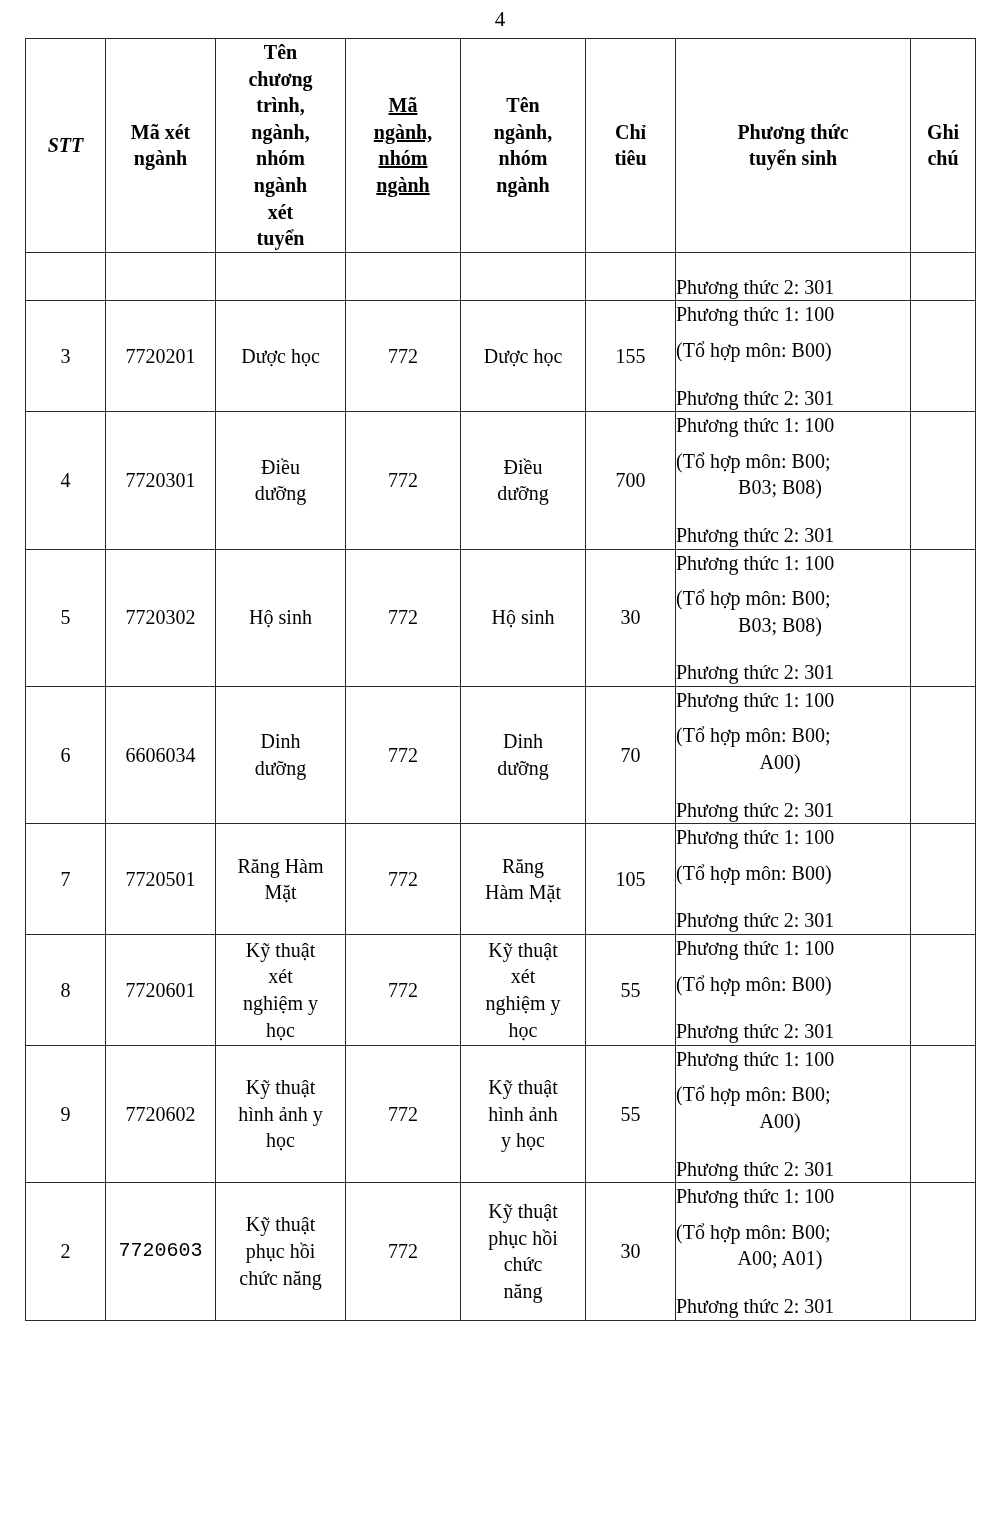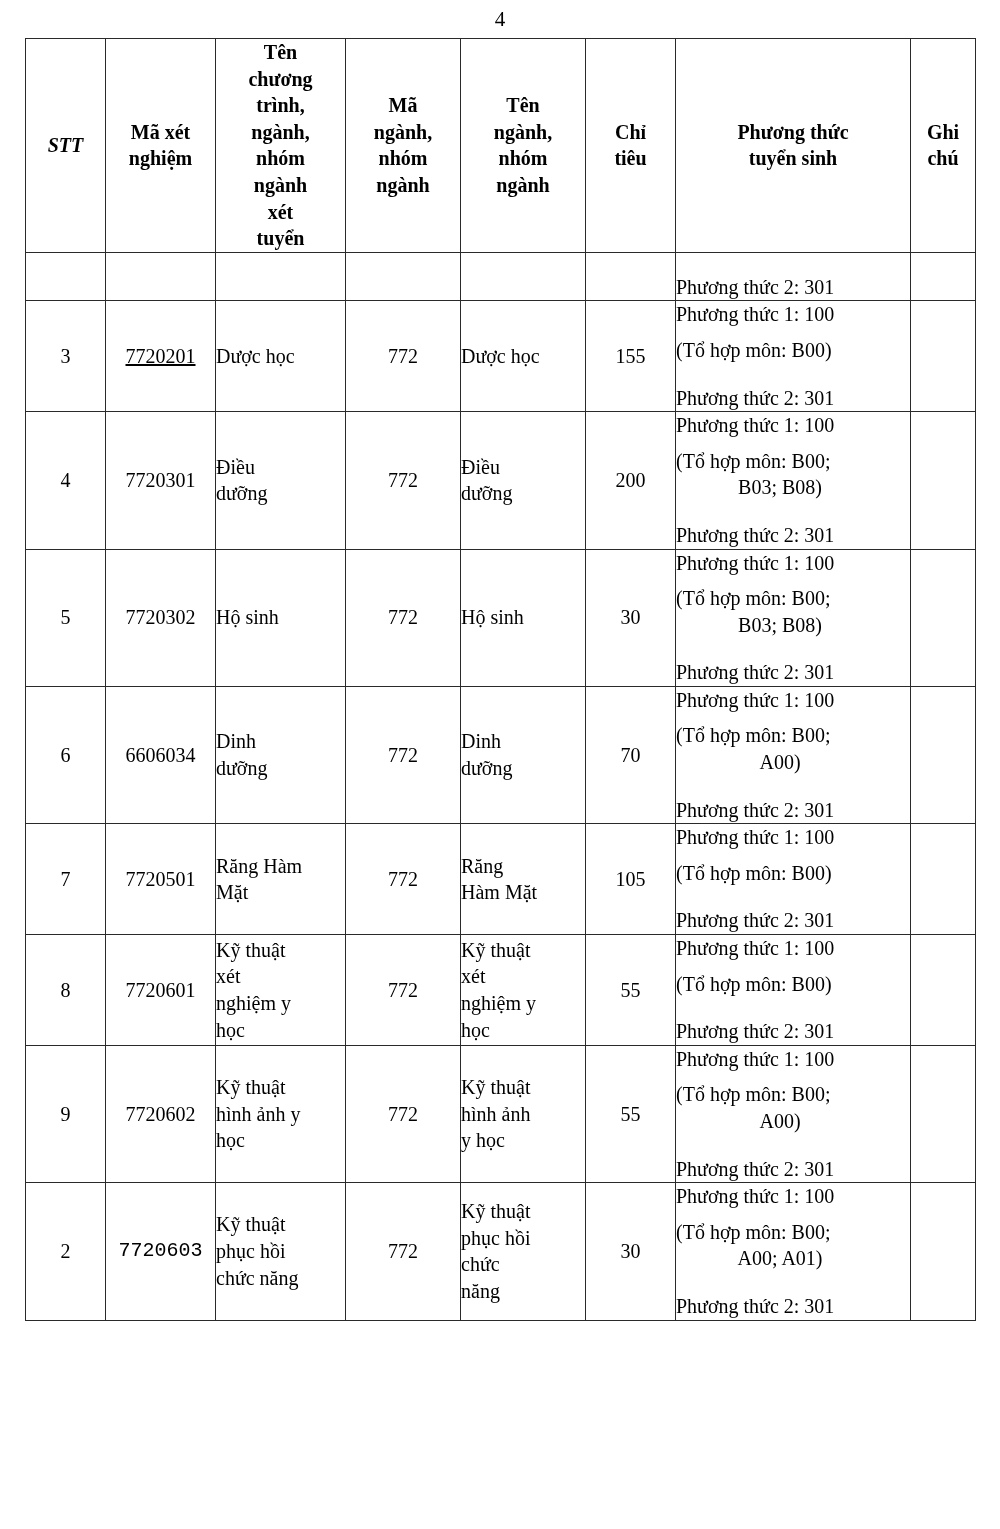--- a/index.html
+++ b/index.html
@@ -59,21 +59,21 @@
     text-align: center;
     padding: 6px 4px 8px 4px;
     font-size: 21px;
     line-height: 1.34;
   }
   td.cell-center {
     text-align: center;
     padding: 4px 3px;
   }
   td.cell-left {
-    text-align: left;
+    text-align: center;
     padding: 4px 6px;
   }
   td.cell-pt {
     text-align: left;
     padding: 8px 8px 8px 14px;
   }
 
   .pt-line {
     display: block;
     margin: 0 0 9px 0;
@@ -105,30 +105,30 @@
         <col class="c-manganh">
       <col class="c-tennganh">
         <col class="c-chitieu">
         <col class="c-pt">
         <col class="c-ghichu">
     </colgroup>
     <thead>
       <tr>
         <th style="white-space:pre-line;font-style:italic;">STT</th>
         <th style="white-space:pre-line;">Mã xét
-nghiệm</th>
+ngành</th>
         <th style="white-space:pre-line;">Tên
 chương
 trình,
 ngành,
 nhóm
 ngành
 xét
 tuyển</th>
-        <th style="white-space:pre-line;">Mã
+        <th style="white-space:pre-line;text-decoration:underline;">Mã
 ngành,
 nhóm
 ngành</th>
         <th style="white-space:pre-line;">Tên
 ngành,
 nhóm
 ngành</th>
         <th style="white-space:pre-line;">Chỉ
 tiêu</th>
         <th style="white-space:pre-line;">Phương thức
@@ -145,41 +145,41 @@
         <td class="cell-center"></td>
         <td class="cell-left"></td>
         <td class="cell-center"></td>
         <td class="cell-pt">
           <span class="pt-line">Phương thức 2: 301</span>
         </td>
         <td class="cell-center"></td>
       </tr>
     <tr>
           <td class="cell-center" style="white-space: pre-line;">3</td>
-          <td class="cell-center" style="white-space: pre-line; text-decoration: underline;">7720201</td>
+          <td class="cell-center" style="white-space: pre-line;">7720201</td>
           <td class="cell-left" style="white-space: pre-line;">Dược học</td>
           <td class="cell-center" style="white-space: pre-line;">772</td>
           <td class="cell-left" style="white-space: pre-line;">Dược học</td>
           <td class="cell-center" style="white-space: pre-line;">155</td>
           <td class="cell-pt">
             <span class="pt-line">Phương thức 1: 100</span>
             <span class="pt-line wrapcenter"><span>(Tổ hợp môn: B00)</span></span>
             <span class="pt-line">Phương thức 2: 301</span>
           </td>
           <td class="cell-center" style="white-space: pre-line;"></td>
         </tr>
         <tr>
           <td class="cell-center" style="white-space: pre-line;">4</td>
           <td class="cell-center" style="white-space: pre-line;">7720301</td>
           <td class="cell-left" style="white-space: pre-line;">Điều
 dưỡng</td>
           <td class="cell-center" style="white-space: pre-line;">772</td>
           <td class="cell-left" style="white-space: pre-line;">Điều
 dưỡng</td>
-          <td class="cell-center" style="white-space: pre-line;">200</td>
+          <td class="cell-center" style="white-space: pre-line;">700</td>
           <td class="cell-pt">
             <span class="pt-line">Phương thức 1: 100</span>
             <span class="pt-line wrapcenter"><span>(Tổ hợp môn: B00;</span><span class="cont">B03; B08)</span></span>
             <span class="pt-line">Phương thức 2: 301</span>
           </td>
           <td class="cell-center" style="white-space: pre-line;"></td>
         </tr>
         <tr>
           <td class="cell-center" style="white-space: pre-line;">5</td>
           <td class="cell-center" style="white-space: pre-line;">7720302</td>

